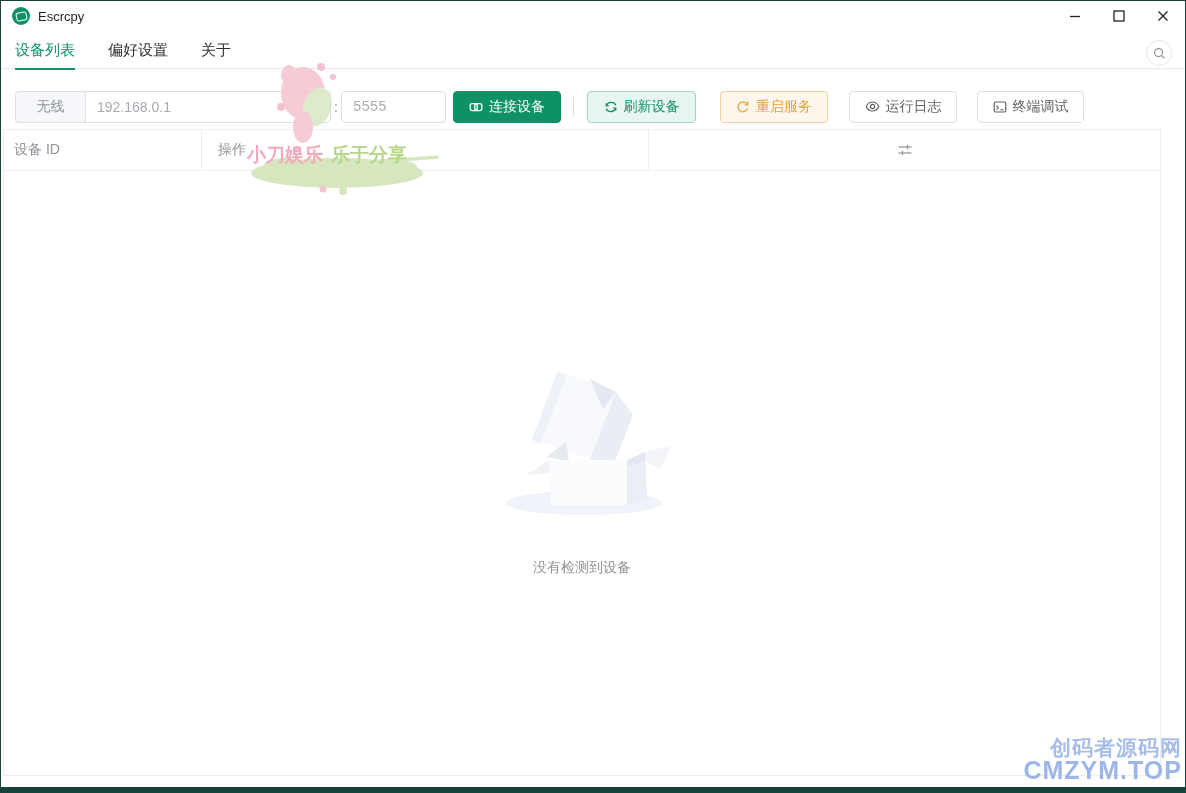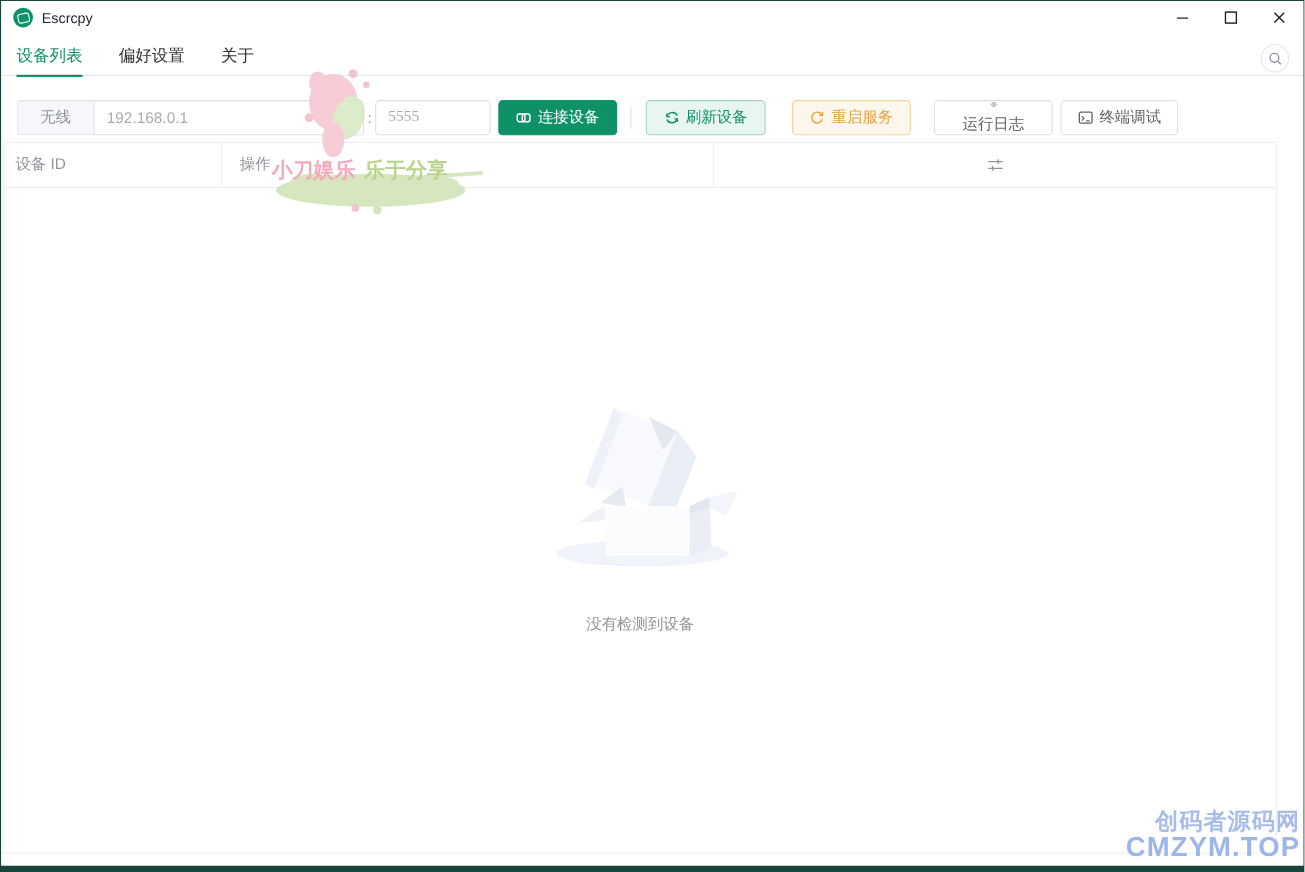--- a/index.html
+++ b/index.html
@@ -28,29 +28,29 @@
   .tab { position:relative; height:38px; display:flex; align-items:center; margin-right:33px; font-size:15px; color:#303133; cursor:pointer; }
   .tab.active { color:#0f9168; }
   .tab.active::after { content:""; position:absolute; left:0; right:0; bottom:-1px; height:2px; background:#0f9168; }
   .search-fab { position:absolute; right:12px; top:9px; width:26px; height:26px; border-radius:50%; border:1px solid #e4e7ed; background:#fff; display:flex; align-items:center; justify-content:center; cursor:pointer; color:#8d939e; }
 
   
   .toolbar { position:absolute; left:14px; top:84px; right:14px; height:43px; display:flex; align-items:center; }
   .prepend { width:70px; height:32px; background:#f5f7fa; border:1px solid #dcdfe6; border-right:none; border-radius:4px 0 0 4px; color:#909399; font-size:14px; display:flex; align-items:center; justify-content:center; }
   .ip-input { width:246px; height:32px; border:1px solid #dcdfe6; border-radius:0 4px 4px 0; padding:0 11px; font-size:14px; color:#606266; font-family:inherit; outline:none; }
   .colon { width:10px; text-align:center; color:#909399; font-size:14px; }
-  .port-input { width:105px; height:32px; border:1px solid #dcdfe6; border-radius:4px; padding:0 11px; font-size:14px; color:#606266; font-family:Liberation Serif, serif; outline:none; }
+  .port-input { width:105px; height:32px; border:1px solid #dcdfe6; border-radius:4px; padding:0 11px; font-size:14px; color:#606266; font-family:Liberation Mono, monospace; outline:none; }
   input::placeholder { color:#a8abb2; opacity:1; }
   .btn { height:32px; border-radius:4px; font-size:14px; display:flex; align-items:center; justify-content:center; gap:6px; cursor:pointer; font-family:inherit; border:1px solid #dcdfe6; background:#fff; color:#606266; }
   .btn svg { display:block; }
   .btn-connect { width:108px; margin-left:7px; background:#0f9168; border-color:#0f9168; color:#fff; }
   .v-divider { width:1px; height:20px; background:#dcdfe6; margin:0 13px 0 12px; }
   .btn-refresh { width:109px; background:#e9f5f0; border-color:#9fd3c2; color:#0f9168; margin-right:24px; }
   .btn-restart { width:108px; background:#fdf6ec; border-color:#f3d19e; color:#e6a23c; margin-right:21px; }
-  .btn-logs { width:108px; margin-right:7px;flex-direction:column; }
+  .btn-logs { width:108px; margin-right:20px; }
   .btn-terminal { width:107px; }
 
   
   .device-table { position:absolute; left:2px; top:128px; width:1158px; height:647px; border:1px solid #ebeef5; background:#fff; }
   .thead { display:flex; height:41px; border-bottom:1px solid #ebeef5; }
   .th { display:flex; align-items:center; padding-left:10px; font-size:14px; color:#909399; font-weight:400; }
   .th + .th { border-left:1px solid #ebeef5; }
   .th-id { width:197px; }
   .th-name { width:461px; }
   .th-ops { width:447px;padding-left:16px; }

